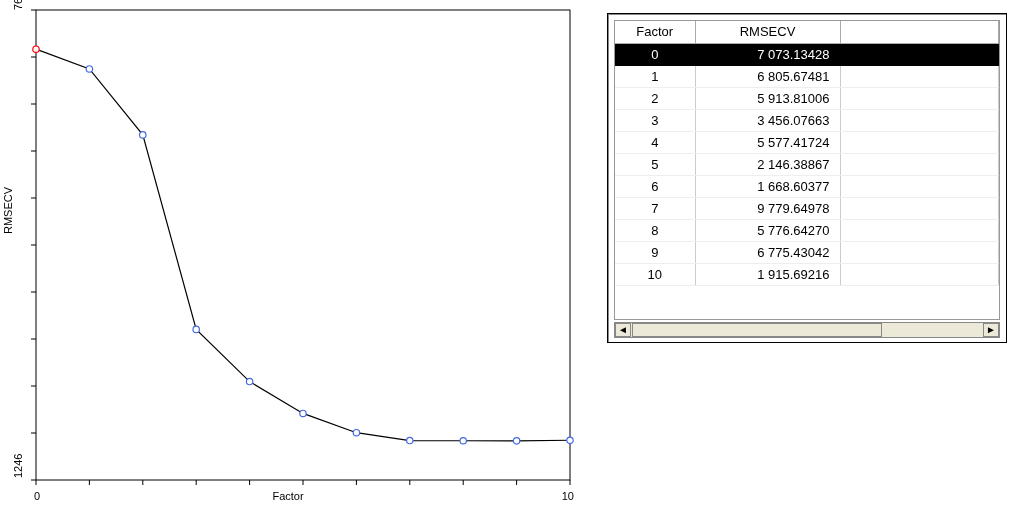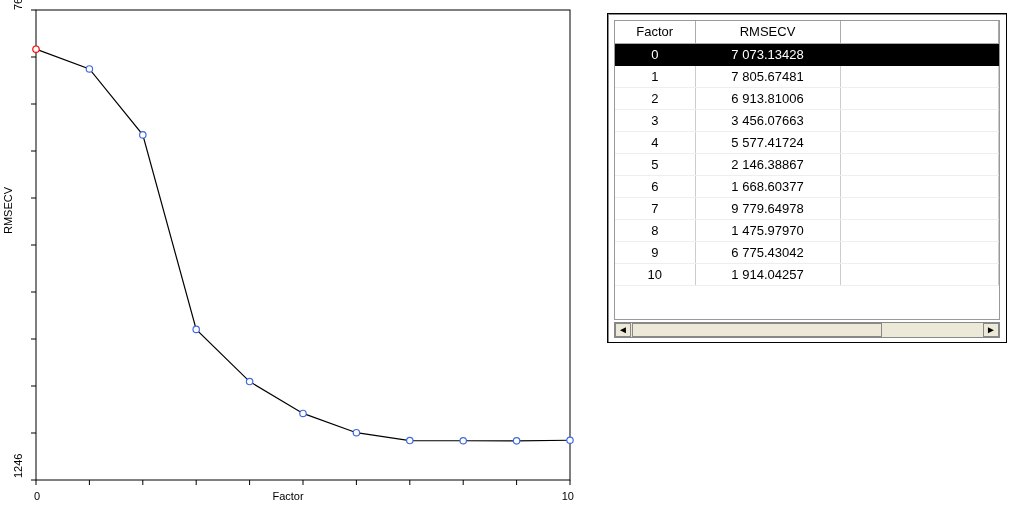--- a/index.html
+++ b/index.html
@@ -117,21 +117,21 @@
   }
   table.grid td {
     font-size: 13px;
     border-right: 1px solid #ccc;
     border-bottom: 1px solid #eee;
     height: 22px;
     padding: 0 10px;
     box-sizing: border-box;
   }
   table.grid .col-factor { width: 80px; text-align: center; }
-  table.grid .col-rmsecv { width: 145px; text-align: center; }
+  table.grid .col-rmsecv { width: 145px; text-align: right; }
   table.grid .col-empty  { width: auto; }
   tr.selected td {
     background: #000;
     color: #fff;
     border-right-color: #000;
     border-bottom-color: #000;
   }
   
   .hscroll {
     position: absolute;
@@ -241,26 +241,26 @@
           </tr>
         </thead>
         <tbody id="table-body">
             <tr class="selected">
               <td class="col-factor">0</td>
               <td class="col-rmsecv">7 073.13428</td>
               <td class="col-empty"></td>
             </tr>
             <tr>
               <td class="col-factor">1</td>
-              <td class="col-rmsecv">7 805.67481</td>
+              <td class="col-rmsecv">6 805.67481</td>
               <td class="col-empty"></td>
             </tr>
             <tr>
               <td class="col-factor">2</td>
-              <td class="col-rmsecv">6 913.81006</td>
+              <td class="col-rmsecv">5 913.81006</td>
               <td class="col-empty"></td>
             </tr>
             <tr>
               <td class="col-factor">3</td>
               <td class="col-rmsecv">3 456.07663</td>
               <td class="col-empty"></td>
             </tr>
             <tr>
               <td class="col-factor">4</td>
               <td class="col-rmsecv">5 577.41724</td>
@@ -276,31 +276,31 @@
               <td class="col-rmsecv">1 668.60377</td>
               <td class="col-empty"></td>
             </tr>
             <tr>
               <td class="col-factor">7</td>
               <td class="col-rmsecv">9 779.64978</td>
               <td class="col-empty"></td>
             </tr>
             <tr>
               <td class="col-factor">8</td>
-              <td class="col-rmsecv">1 475.97970</td>
+              <td class="col-rmsecv">5 776.64270</td>
               <td class="col-empty"></td>
             </tr>
             <tr>
               <td class="col-factor">9</td>
               <td class="col-rmsecv">6 775.43042</td>
               <td class="col-empty"></td>
             </tr>
             <tr>
               <td class="col-factor">10</td>
-              <td class="col-rmsecv">1 914.04257</td>
+              <td class="col-rmsecv">1 915.69216</td>
               <td class="col-empty"></td>
             </tr>
           </tbody>
       </table>
     </div>
     <div class="hscroll">
       <div class="btn left">◄</div>
       <div class="thumb"></div>
       <div class="btn right">►</div>
     </div>

